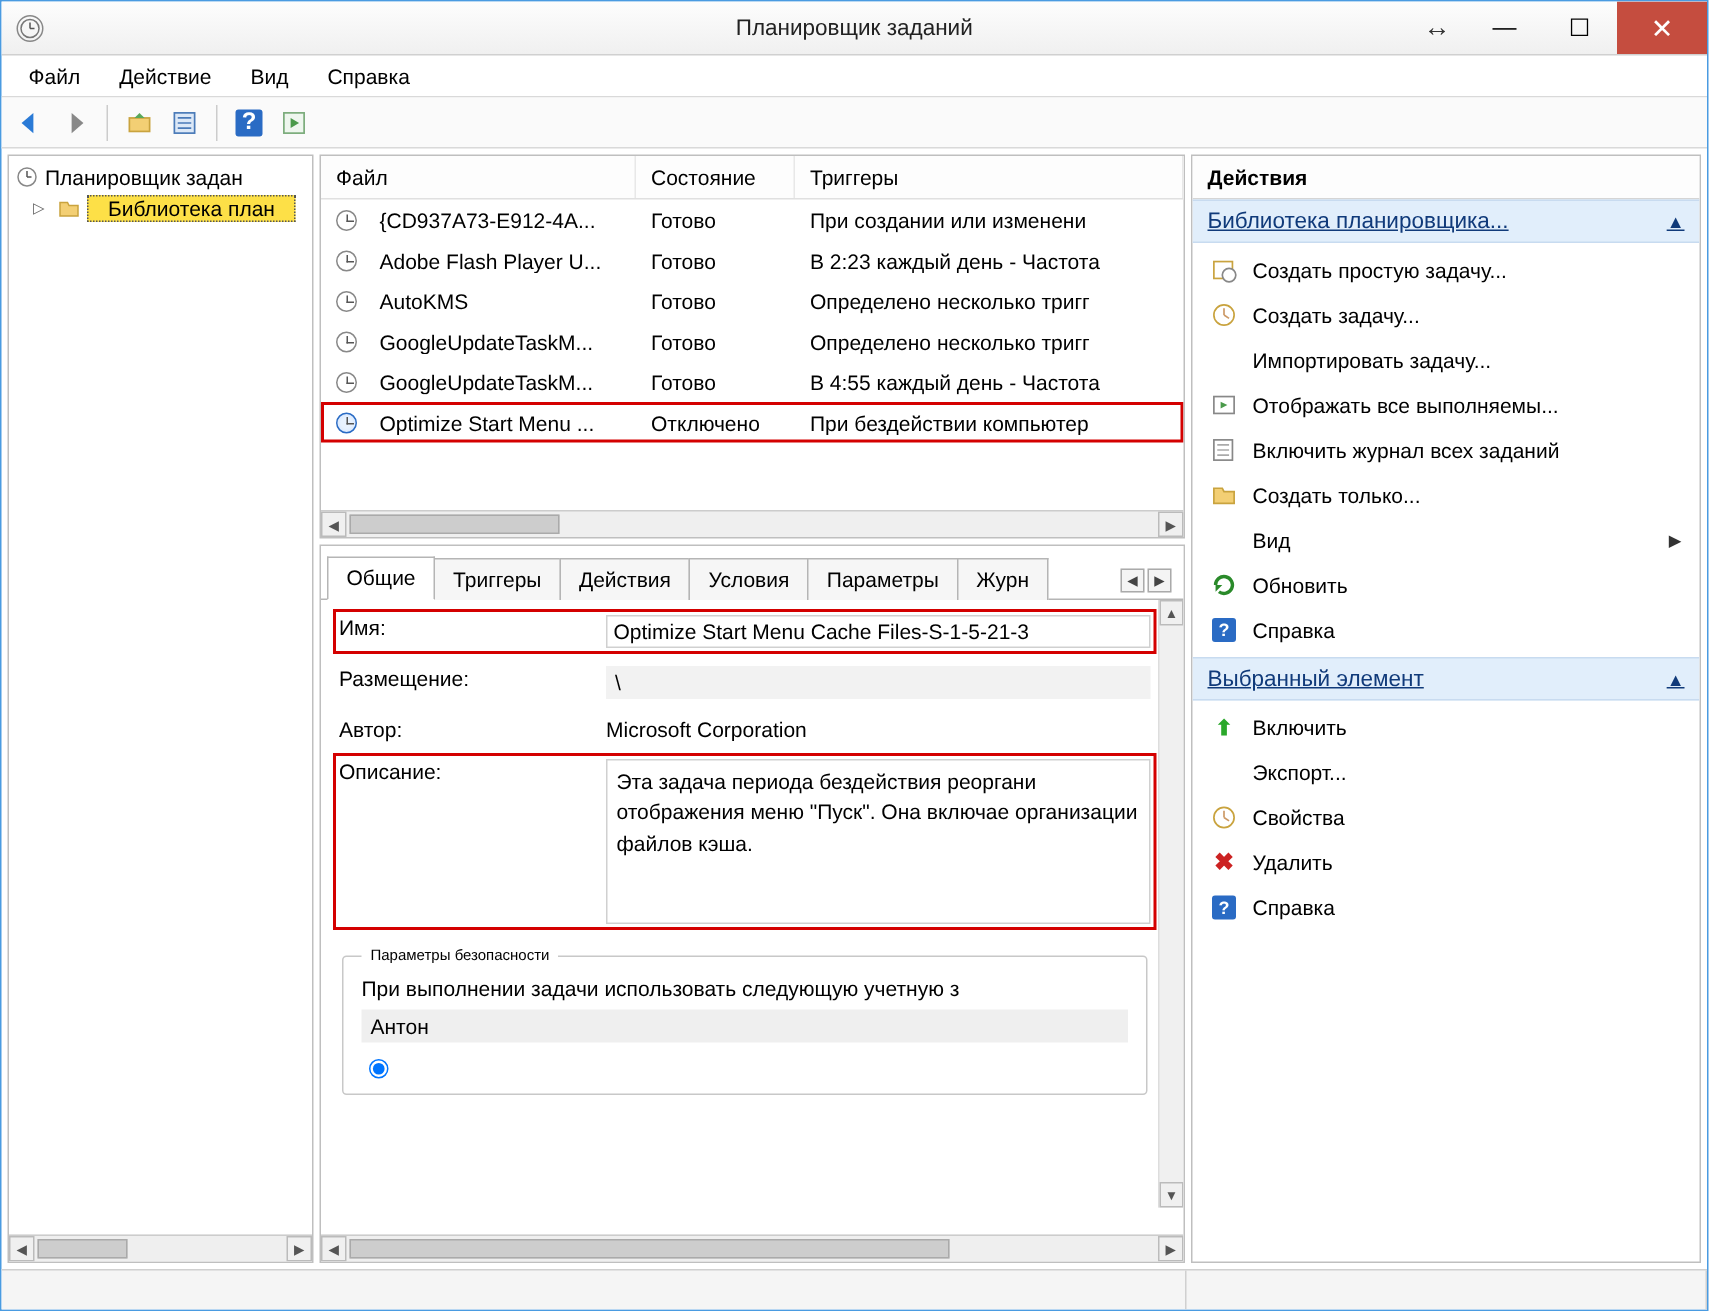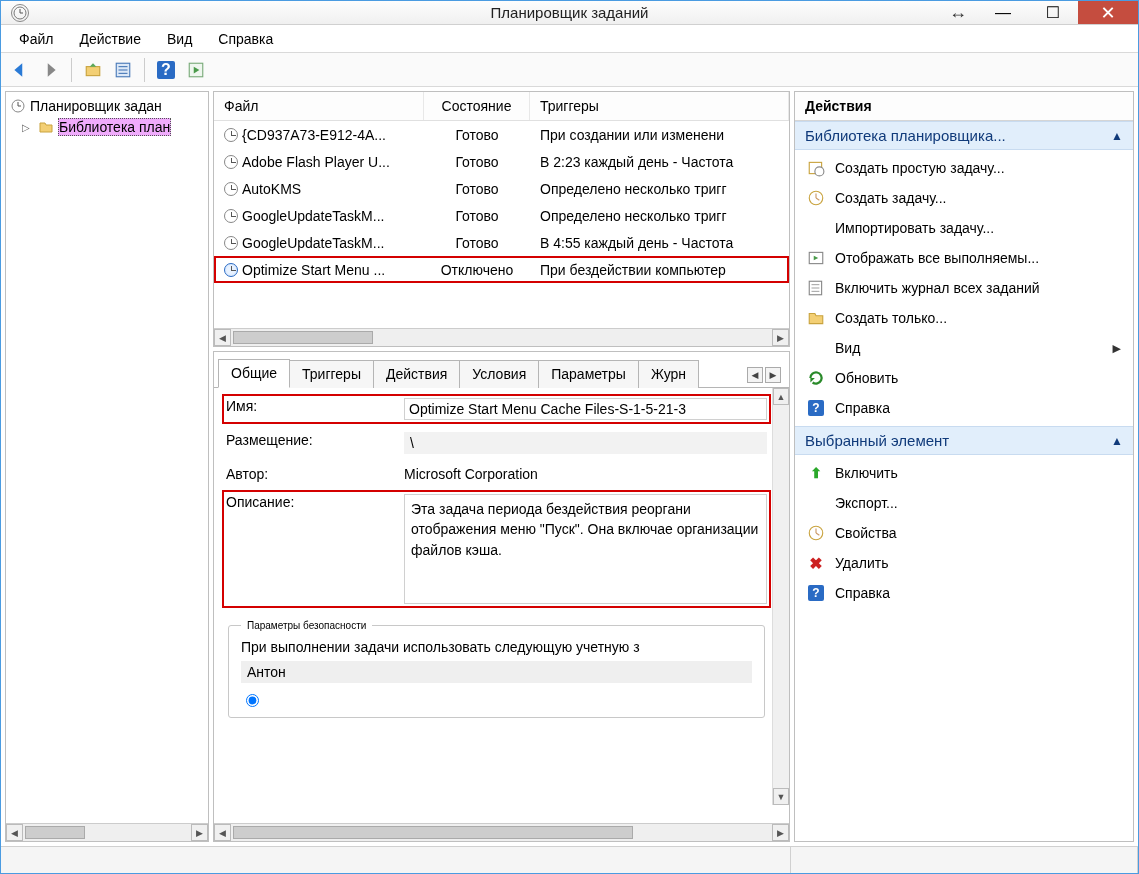--- a/index.html
+++ b/index.html
@@ -11,21 +11,21 @@
     color: #000;
     width: 1139px;
     height: 874px;
     overflow: hidden;
     display: flex;
     flex-direction: column;
     border: 1px solid #4a9be1;
   }
   
   .titlebar {
-    height: 24px;
+    height: 36px;
     background: linear-gradient(#fdfdfd, #f0f0f0);
     display: flex;
     align-items: center;
     border-bottom: 1px solid #d0d0d0;
     position: relative;
   }
   .titlebar .app-icon {
     margin-left: 10px;
     width: 18px; height: 18px;
     border: 1px solid #888; border-radius: 50%;
@@ -122,23 +122,23 @@
   .tree-row {
     display:flex; align-items:center;
     gap:4px;
     padding:2px 2px;
     font-size:14px;
   }
   .tree-row.child { padding-left: 14px; }
   .tree-icon { width:16px; height:16px; display:flex; align-items:center; justify-content:center; }
   .tree-expander { width:12px; color:#666; font-size:10px;}
   .tree-label-sel {
-    background:#f0abfc;
+    background:#fde047;
     border:1px dotted #555;
-    padding:0 0;
+    padding:0 13px;
   }
   .hscroll {
     height:18px;
     background:#efefef;
     border-top:1px solid #ccc;
     display:flex; align-items:center;
   }
   .hscroll .arrow { width:17px; height:17px; background:#f0f0f0; border:1px solid #bbb; display:flex; align-items:center; justify-content:center; font-size:9px; color:#555;}
   .hscroll .thumb { width:60px; height:13px; background:#cdcdcd; border:1px solid #aaa; margin-left:2px;}
   .hscroll .track { flex:1; }
@@ -164,38 +164,38 @@
     border-bottom:1px solid #e0e0e0;
     font-size:14px;
   }
   .th {
     padding:6px 10px;
     border-right:1px solid #e8e8e8;
     white-space:nowrap;
     overflow:hidden;
   }
   .col-file { width:210px; }
-  .col-state { width:106px;text-align:center; }
+  .col-state { width:106px; }
   .col-trigger { flex:1; }
   .task-rows { flex:1; overflow:hidden; }
   .task-row {
     display:flex;
     align-items:center;
     height:27px;
     font-size:14px;
     white-space:nowrap;
     overflow:hidden;
   }
   .task-row.highlight {
     outline: 2px solid #d40000;
     outline-offset: -2px;
     position:relative;
   }
   .td { padding:0 10px; overflow:hidden; white-space:nowrap; }
-  .td.col-file { display:flex; align-items:center; gap:4px; }
+  .td.col-file { display:flex; align-items:center; gap:15px; }
   .clock-icon {
     width:14px; height:14px; border:1px solid #888; border-radius:50%;
     position:relative; flex-shrink:0;
   }
   .clock-icon.small::after {
     content:''; position:absolute; width:5px; height:1px; background:#555; top:6px; left:6px;
   }
   .clock-icon.small::before {
     content:''; position:absolute; width:1px; height:5px; background:#555; top:2px; left:6px;
   }
@@ -324,20 +324,21 @@
   .action-group-header {
     background:#e1eefb;
     border-top:1px solid #c8dbf0;
     border-bottom:1px solid #c8dbf0;
     padding:5px 10px;
     font-size:15px;
     color:#103a7a;
     display:flex;
     align-items:center;
     justify-content:space-between;
+    text-decoration:underline;
   }
   .action-group-header .collapse { font-size:12px; color:#103a7a; }
   .action-list {
     display:flex; flex-direction:column;
     padding: 3px 0;
   }
   .action-item {
     display:flex;
     align-items:center;
     gap:10px;

